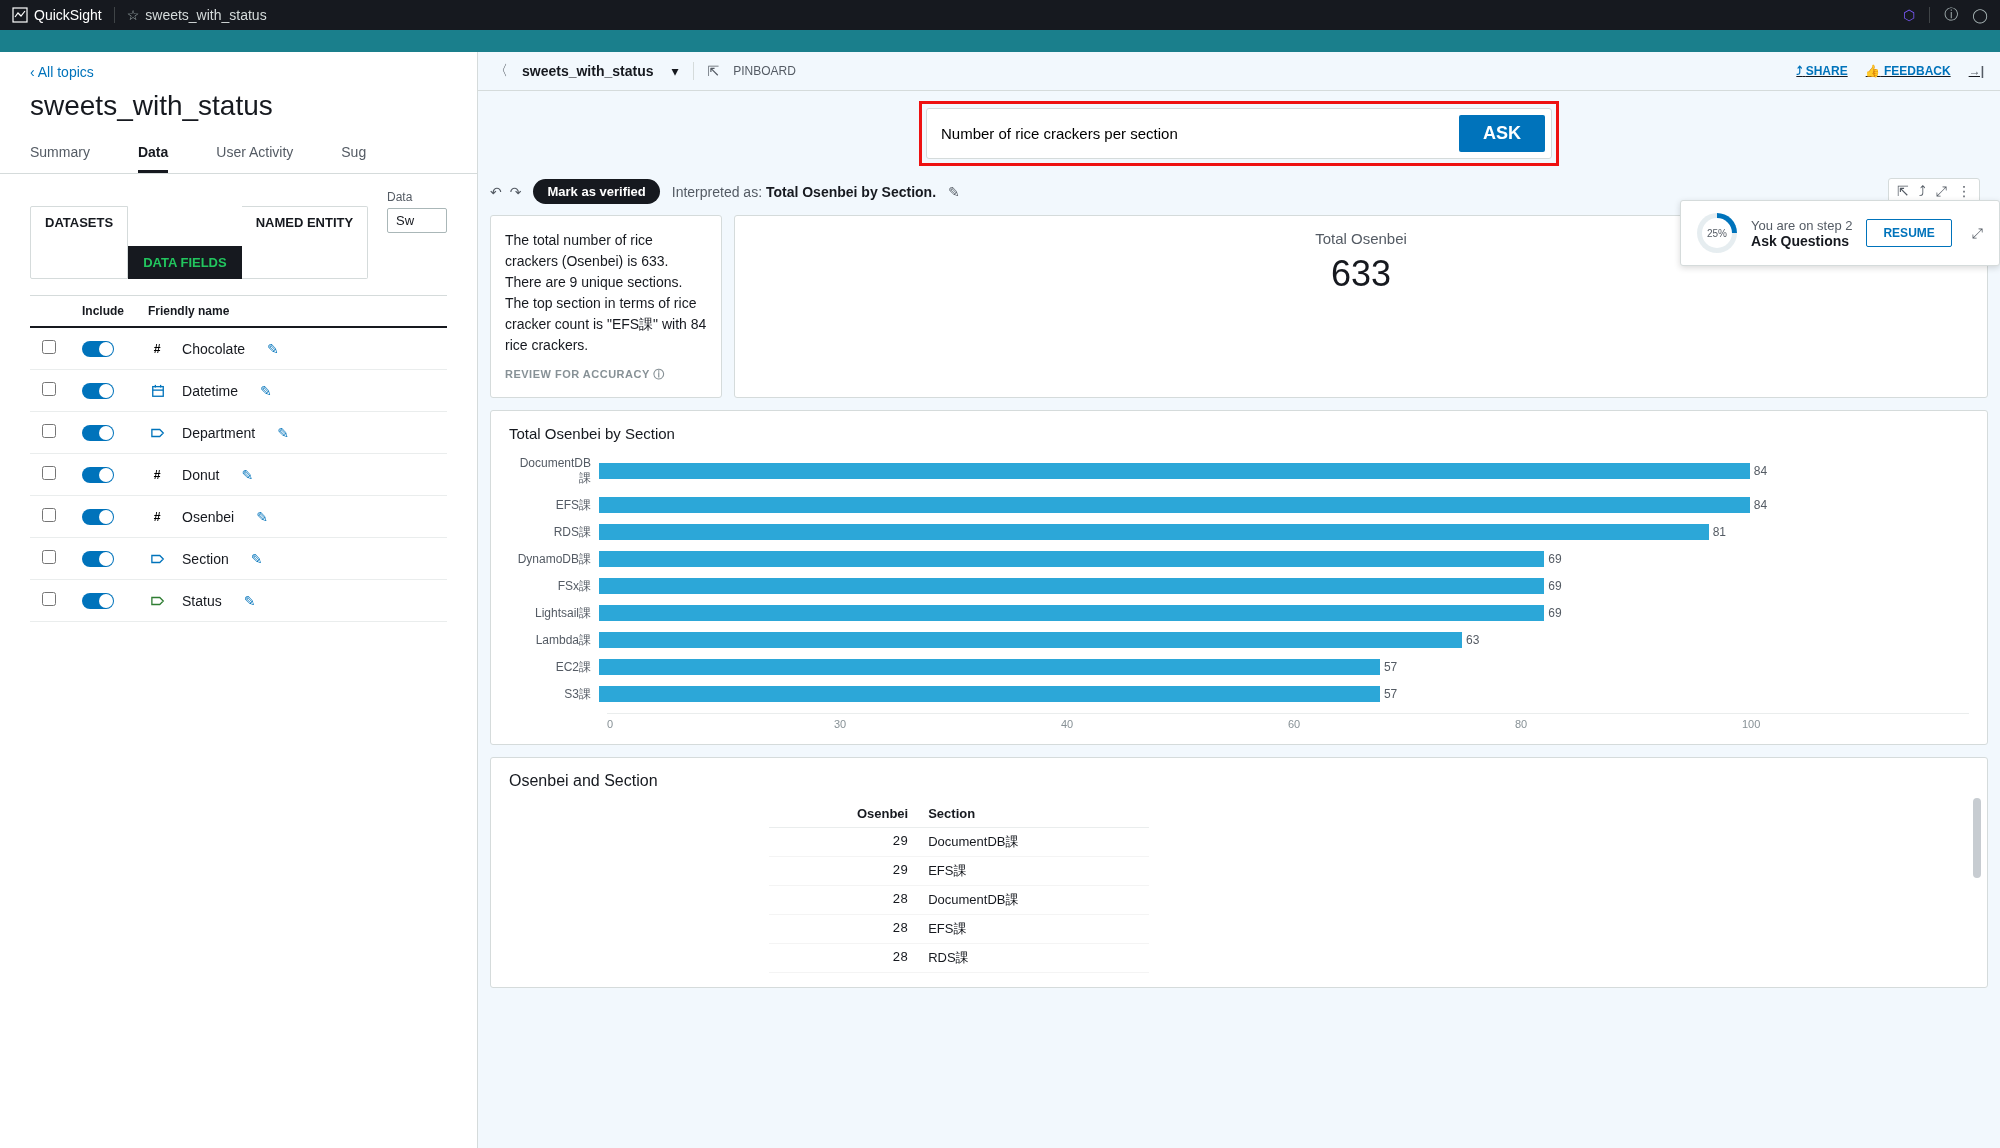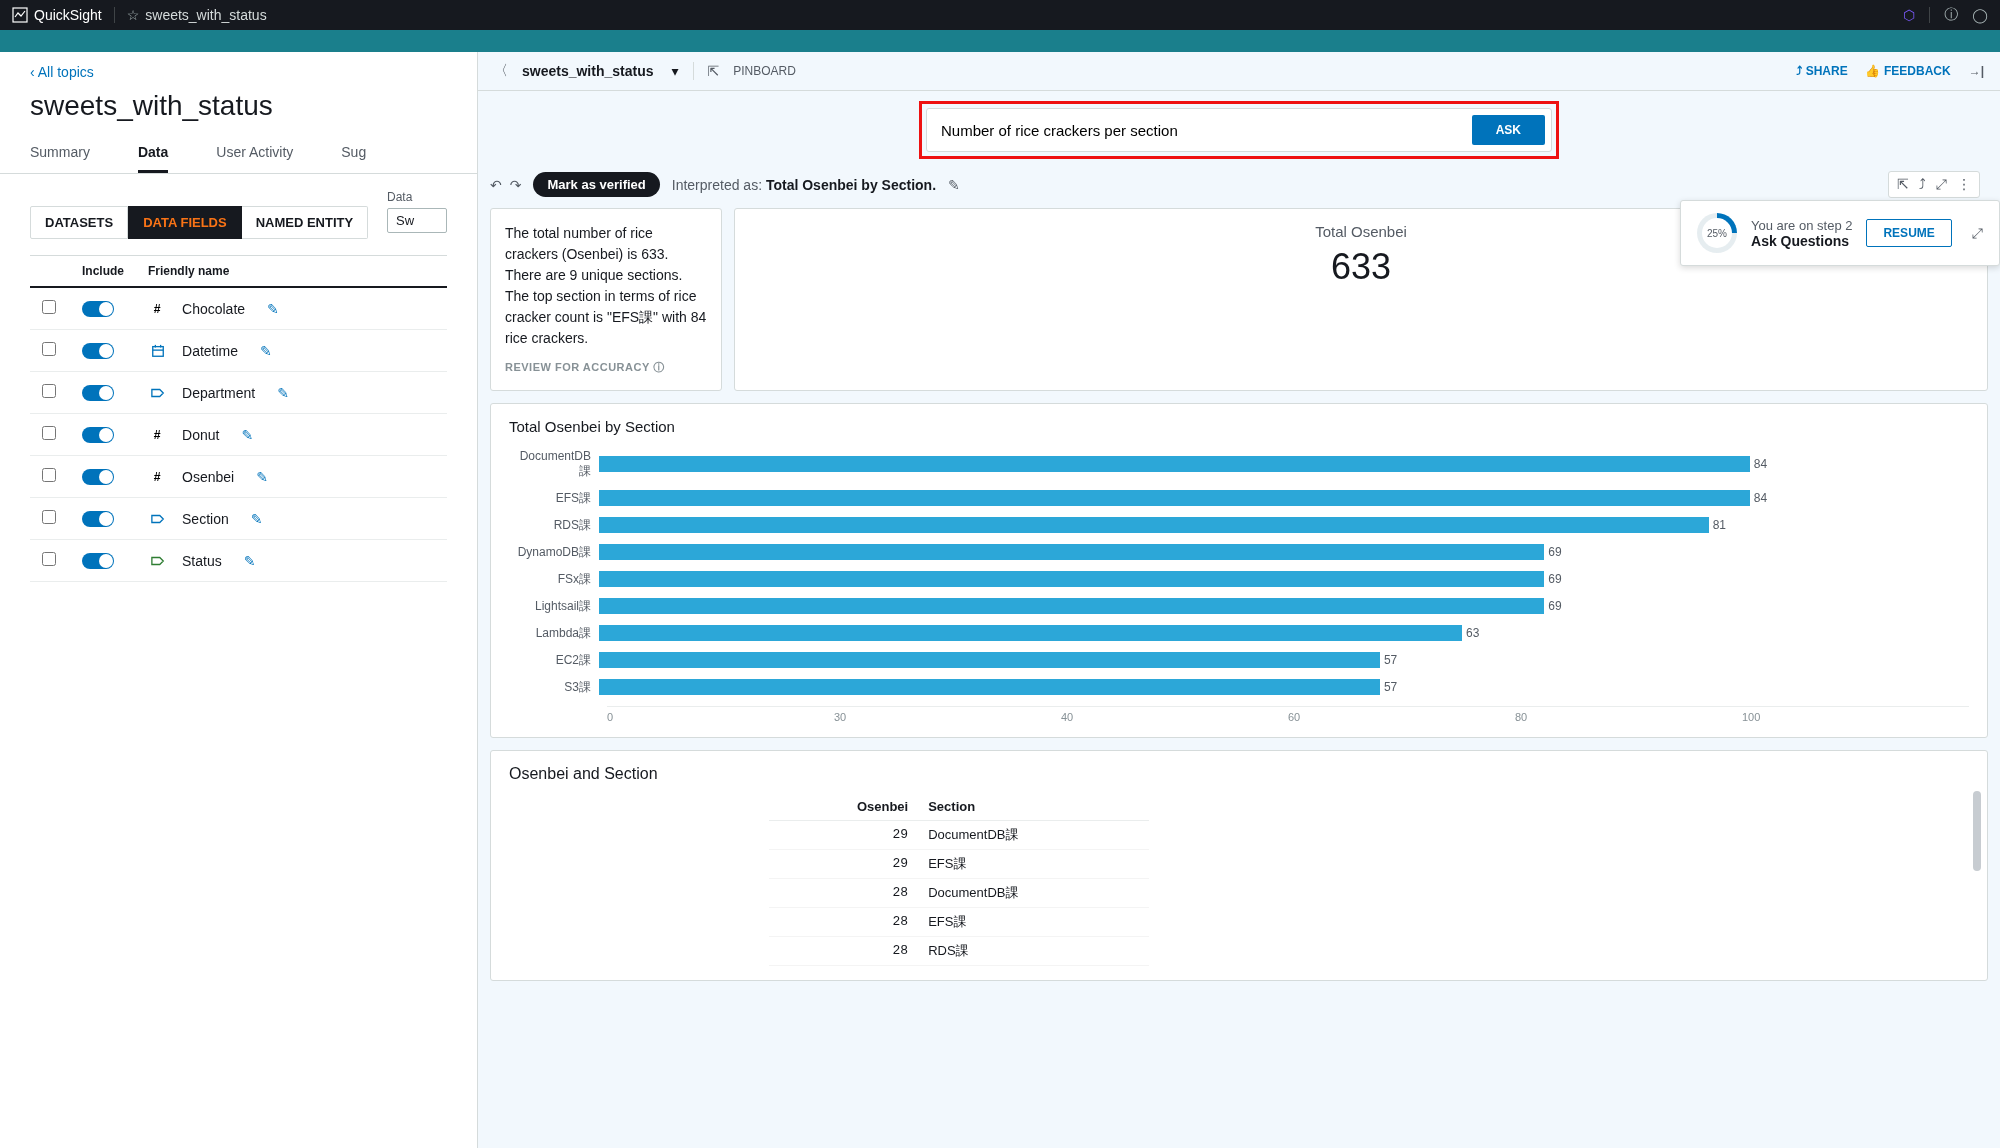--- a/index.html
+++ b/index.html
@@ -28,21 +28,21 @@
 .tabs .tab.active { color: #16191f; font-weight: 700; border-bottom: 3px solid #16191f; }
 
 .left-content { padding: 20px 30px; }
 .dataset-label { font-size: 12px; color: #545b64; margin-bottom: 4px; }
 .dataset-select { border: 1px solid #aab7b8; border-radius: 2px; padding: 4px 8px; font-size: 13px; width: 60px; }
 
 .sub-tabs { display: flex; gap: 0; margin: 12px 0 16px; }
 .sub-tabs .stab { padding: 8px 14px; border: 1px solid #d5dbdb; background: #fff; font-size: 13px; font-weight: 600; cursor: pointer; }
 .sub-tabs .stab:first-child { border-radius: 2px 0 0 2px; }
 .sub-tabs .stab:last-child { border-radius: 0 2px 2px 0; border-left: none; }
-.sub-tabs .stab.active { background: #16191f; color: #f97316; border-color: #16191f; }
+.sub-tabs .stab.active { background: #16191f; color: #22c55e; border-color: #16191f; margin-top: 40px; }
 
 .action-row { display: flex; gap: 8px; margin-bottom: 16px; }
 .btn-gray { background: #eaeded; border: 1px solid #d5dbdb; color: #879196; padding: 6px 10px; font-size: 12px; font-weight: 600; border-radius: 2px; }
 .btn-outline { background: #fff; border: 1px solid #0073bb; color: #0073bb; padding: 6px 10px; font-size: 12px; font-weight: 600; border-radius: 2px; cursor: pointer; }
 
 .field-table { width: 100%; border-collapse: collapse; }
 .field-table th { text-align: left; font-size: 12px; font-weight: 700; padding: 8px 12px; border-top: 1px solid #d5dbdb; border-bottom: 2px solid #16191f; }
 .field-table td { padding: 12px; border-bottom: 1px solid #eaeded; vertical-align: middle; }
 .field-table .chk { width: 40px; }
 .field-table .inc { width: 60px; }
@@ -56,28 +56,28 @@
 input[type=checkbox].box { width: 14px; height: 14px; border: 1px solid #879196; }
 
 .right-pane { flex: 1; background: #f2f8fd; display: flex; flex-direction: column; overflow: hidden; position: relative; }
 
 .rp-header { display: flex; align-items: center; padding: 10px 16px; gap: 14px; border-bottom: 1px solid #d5dbdb; }
 .rp-header .back-arrow { color: #545b64; cursor: pointer; }
 .rp-header .rp-title { font-weight: 600; color: #16191f; }
 .rp-header .caret { margin-left: 4px; }
 .rp-header .vdiv { width: 1px; height: 18px; background: #d5dbdb; }
 .rp-header .pinboard { color: #545b64; font-size: 12px; }
-.rp-header .right-actions { margin-left: auto; display: flex; gap: 18px; align-items: center; }
+.rp-header .right-actions { margin-left: auto; display: flex; gap: 18px; align-items: center; text-decoration: underline; }
 .rp-header .right-actions span { color: #0073bb; font-size: 12px; font-weight: 600; cursor: pointer; }
 .rp-header .right-actions .ico { color: #545b64; }
 
 .ask-wrap { margin: 10px auto 8px; width: 640px; border: 3px solid #e11; padding: 4px; }
 .ask-bar { display: flex; align-items: center; background: #fff; border: 1px solid #d5dbdb; border-radius: 3px; padding: 6px 6px 6px 14px; }
 .ask-bar input { flex: 1; border: none; outline: none; font-size: 15px; }
-.ask-bar button { background: #0073bb; color: #fff; border: none; padding: 8px 24px; font-weight: 700; font-size: 12px; border-radius: 2px; cursor: pointer; }
+.ask-bar button { background: #0073bb; color: #fff; border: none; padding: 8px 24px; font-weight: 700; font-size: 18px; border-radius: 2px; cursor: pointer; }
 
 .interp-row { display: flex; align-items: center; gap: 12px; padding: 4px 20px 10px 12px; }
 .interp-row .undo { display: flex; gap: 8px; color: #545b64; }
 .pill { background: #16191f; color: #fff; border-radius: 14px; padding: 5px 14px; font-size: 13px; font-weight: 600; }
 .interp-text { color: #545b64; }
 .interp-text b { color: #16191f; }
 .interp-row .tool-box { margin-left: auto; background: #fff; border: 1px solid #d5dbdb; border-radius: 3px; padding: 4px 8px; display: flex; gap: 10px; color: #545b64; }
 
 .cards-row { display: flex; gap: 12px; padding: 0 12px 12px; align-items: stretch; }
 .card { background: #fff; border: 1px solid #d5dbdb; border-radius: 3px; padding: 14px; }

